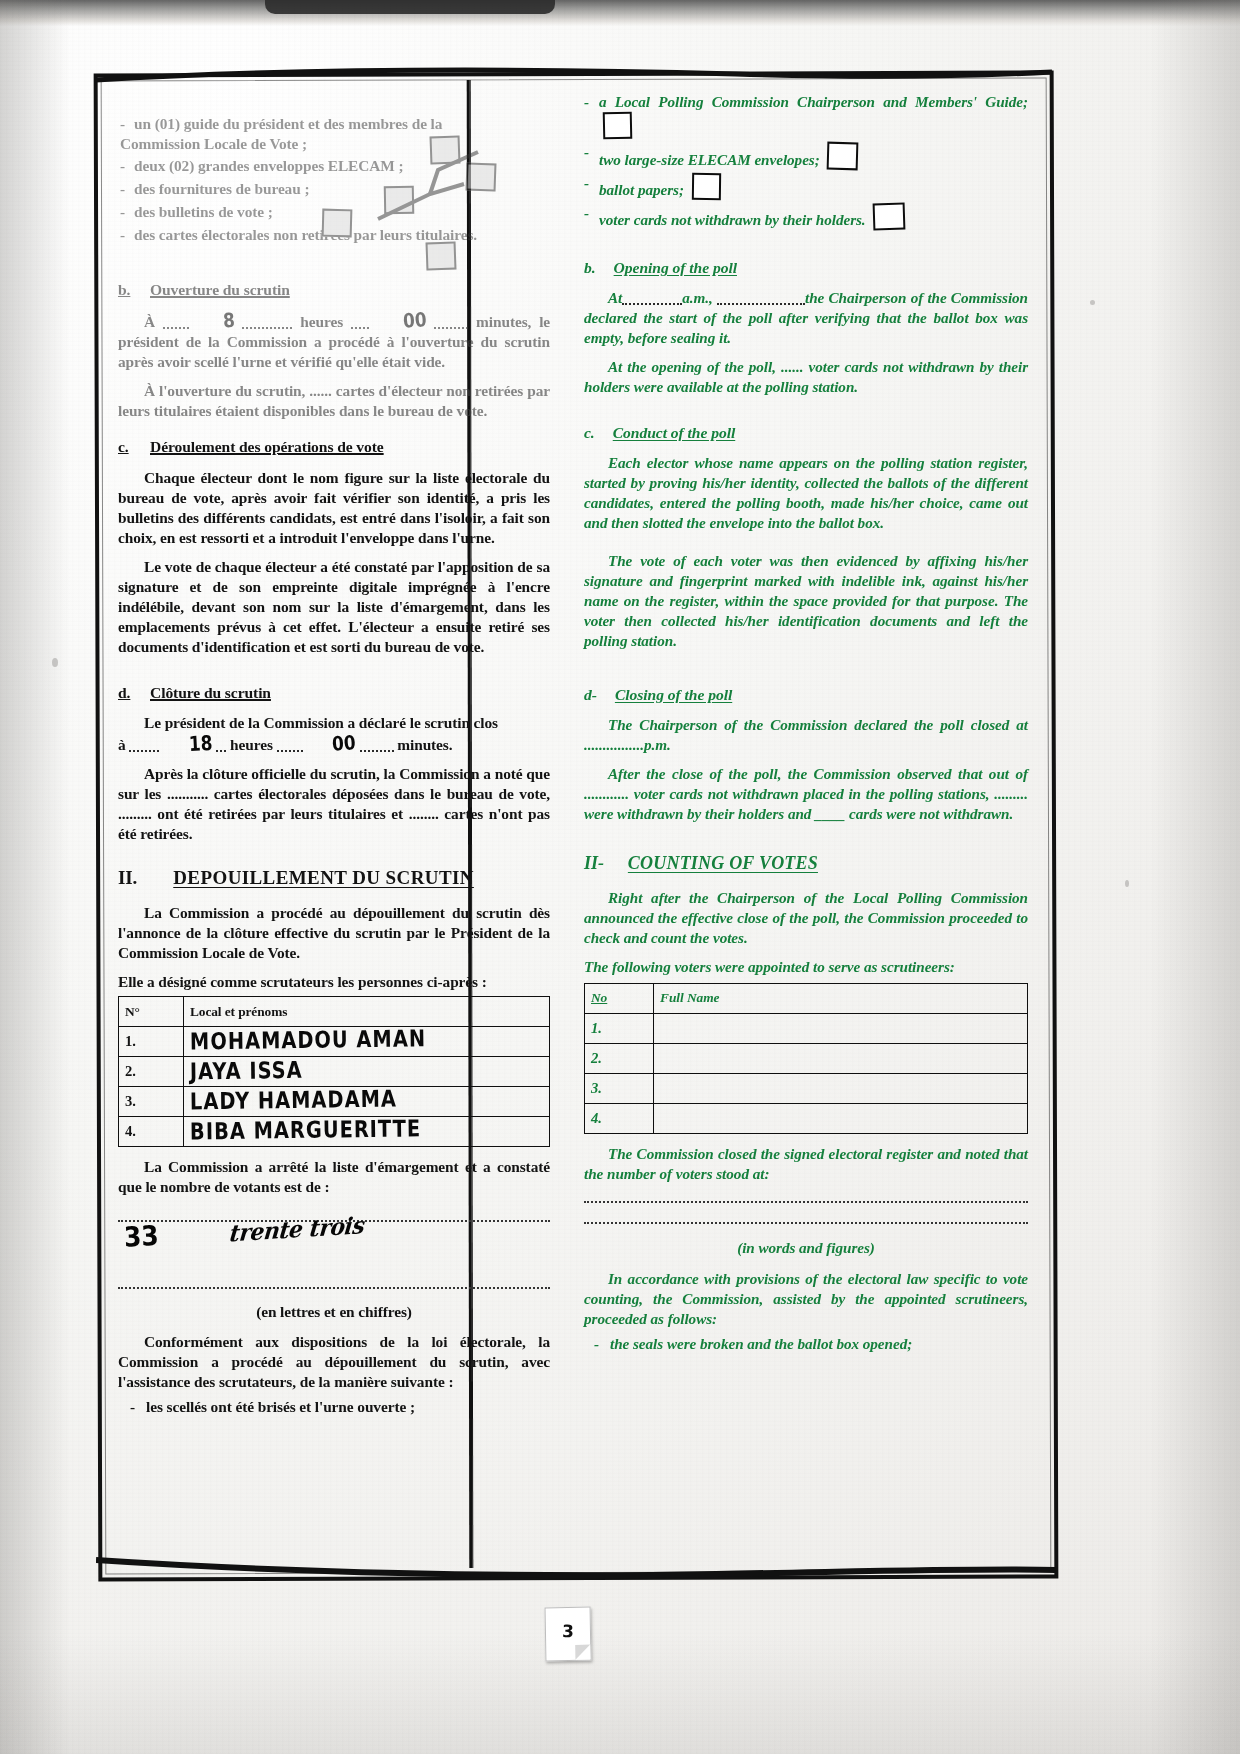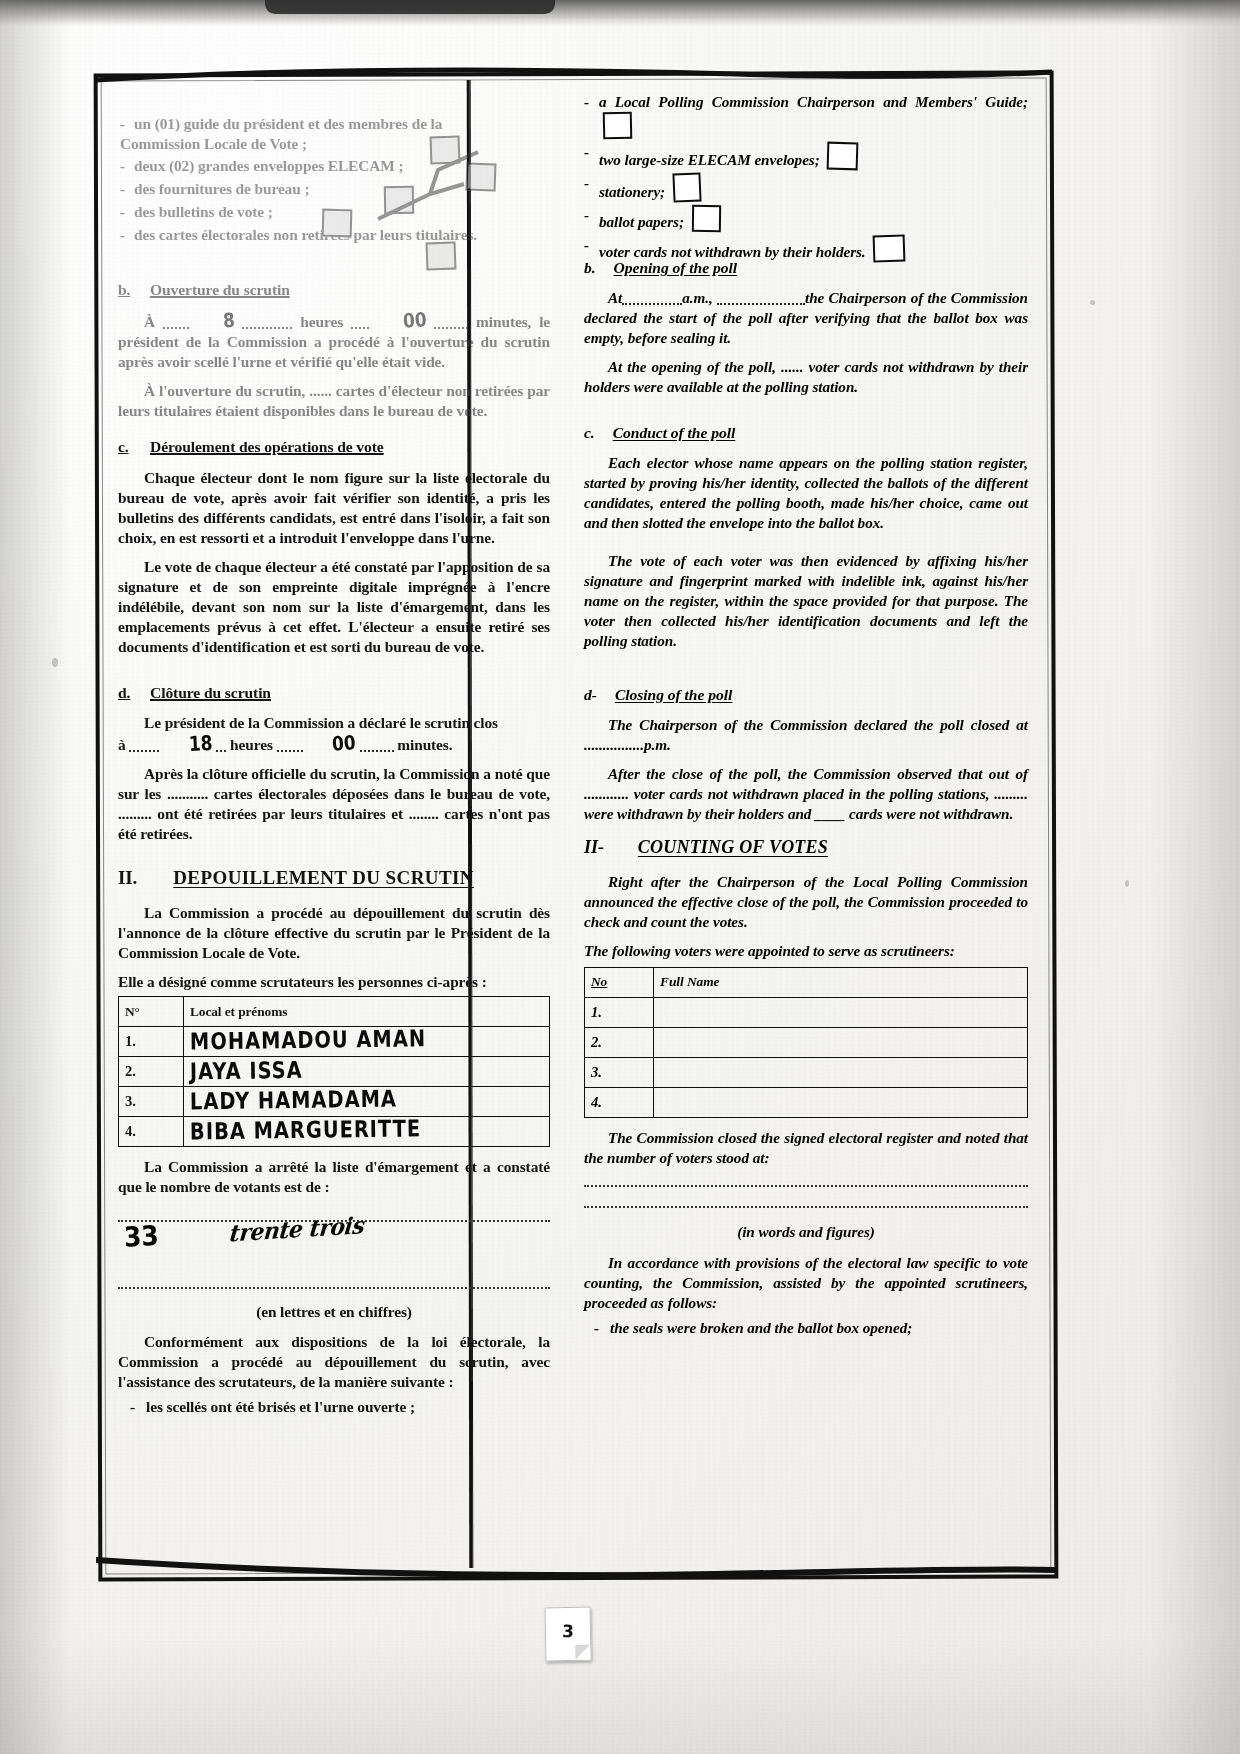--- a/index.html
+++ b/index.html
@@ -142,34 +142,34 @@
     margin-top:24px;
   }
 
   
   .en{
     font-family:"Liberation Serif", serif;
     font-style:italic;
     font-weight:700;
     font-size:15.2px;
     line-height:1.31;
-    color:#000000;
+    color:#15803d;
     text-align:justify;
     letter-spacing:-0.05px;
   }
   .en p{margin:0 0 9px 0;text-indent:24px;}
   .en p.noind{text-indent:0;}
   .en .head{
     text-indent:0;margin:16px 0 10px 0;
     display:flex;gap:18px;font-size:15.6px;
   }
   .en .head .ltr{font-style:italic;font-weight:700;}
   .en .head .ttl{text-decoration:underline;text-underline-offset:2px;font-weight:700;}
   .en .bigheadrow{
-    display:flex;gap:34px;align-items:baseline;margin:13px 0 12px 0;text-indent:0;
+    display:flex;gap:24px;align-items:baseline;margin:29px 0 12px 0;text-indent:0;
   }
   .en .bigheadrow .num{font-weight:700;font-size:18px;}
   .en .bigheadrow .ttl{
     font-weight:700;font-size:18px;text-decoration:underline;text-underline-offset:3px;
     letter-spacing:.2px;
   }
   .en ul{margin:0;padding:0;list-style:none;}
   .en li{position:relative;padding-left:15px;margin-bottom:3px;line-height:1.3;}
   .en li::before{content:"-";position:absolute;left:0;top:0;}
 
@@ -442,24 +442,20 @@
       <ul style="margin-top:2px;">
         <li>
           <span>a Local Polling Commission Chairperson and Members' Guide;</span>
           <span class="cbox"></span>
         </li>
         <li>
           <span>two large-size ELECAM envelopes;</span>
           <span class="cbox c2"></span>
         </li>
         <li>
-          <span>stationery;</span>
-          <span class="cbox c3"></span>
-        </li>
-        <li>
           <span>ballot papers;</span>
           <span class="cbox c4"></span>
         </li>
         <li>
           <span>voter cards not withdrawn by their holders.</span>
           <span class="cbox c5"></span>
         </li>
       </ul>
     </div>
 

